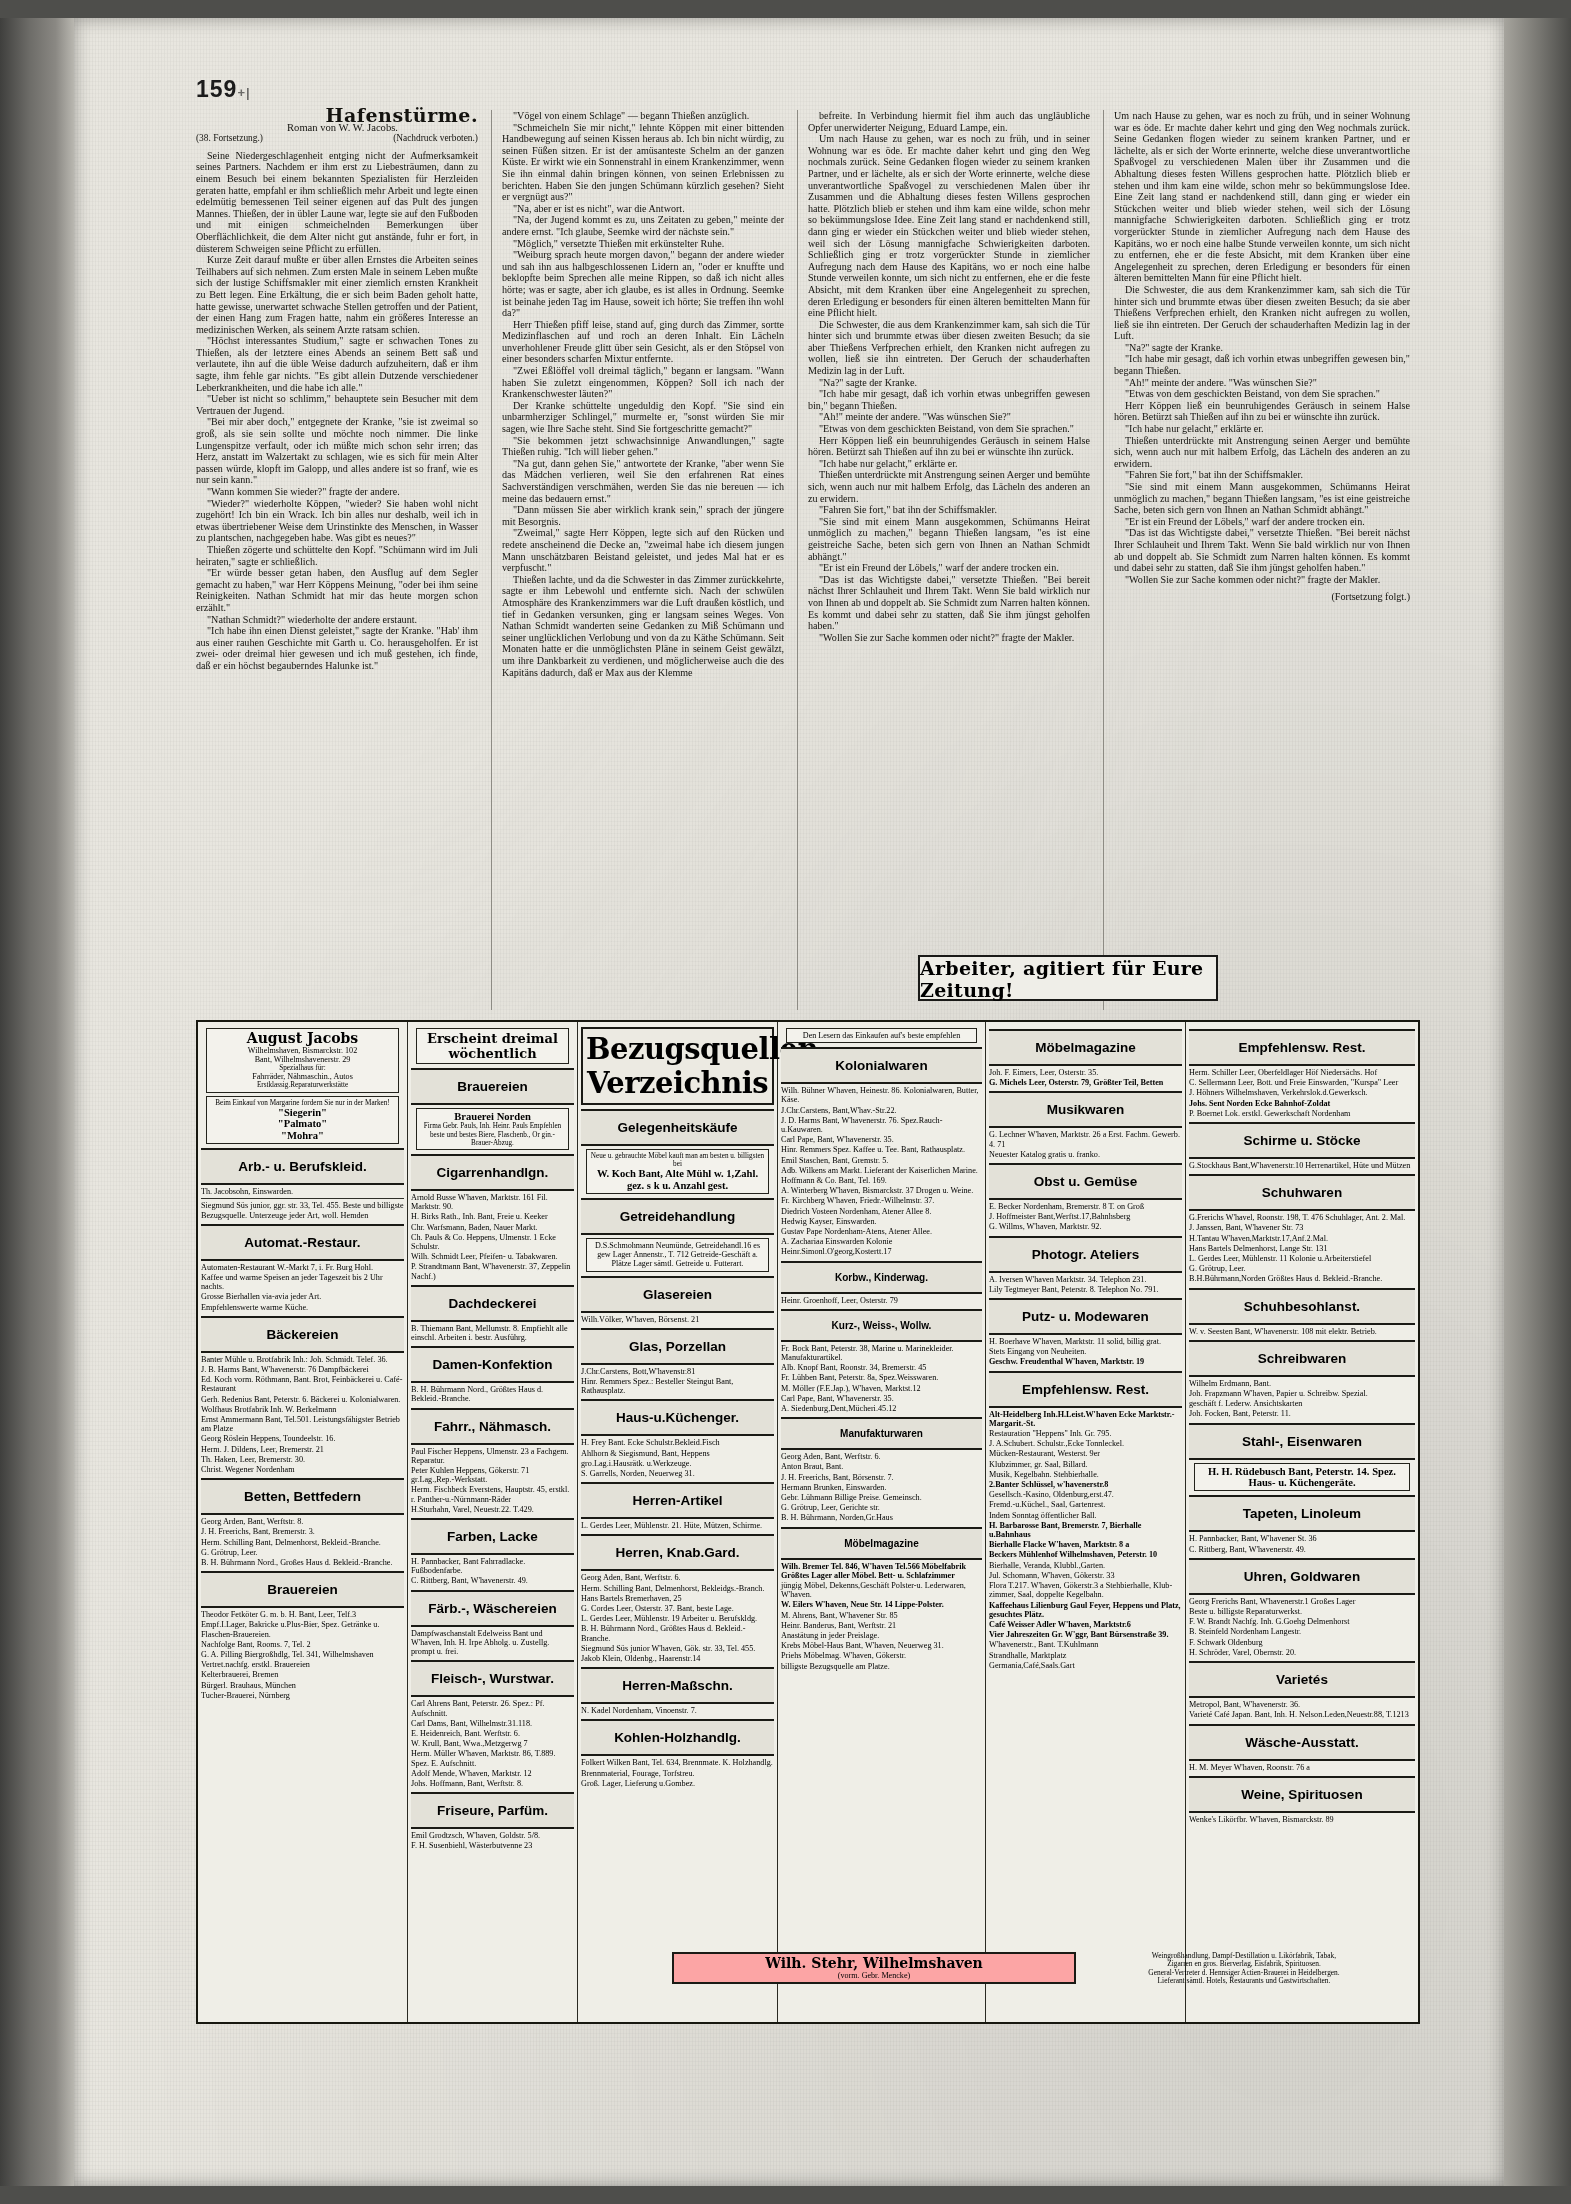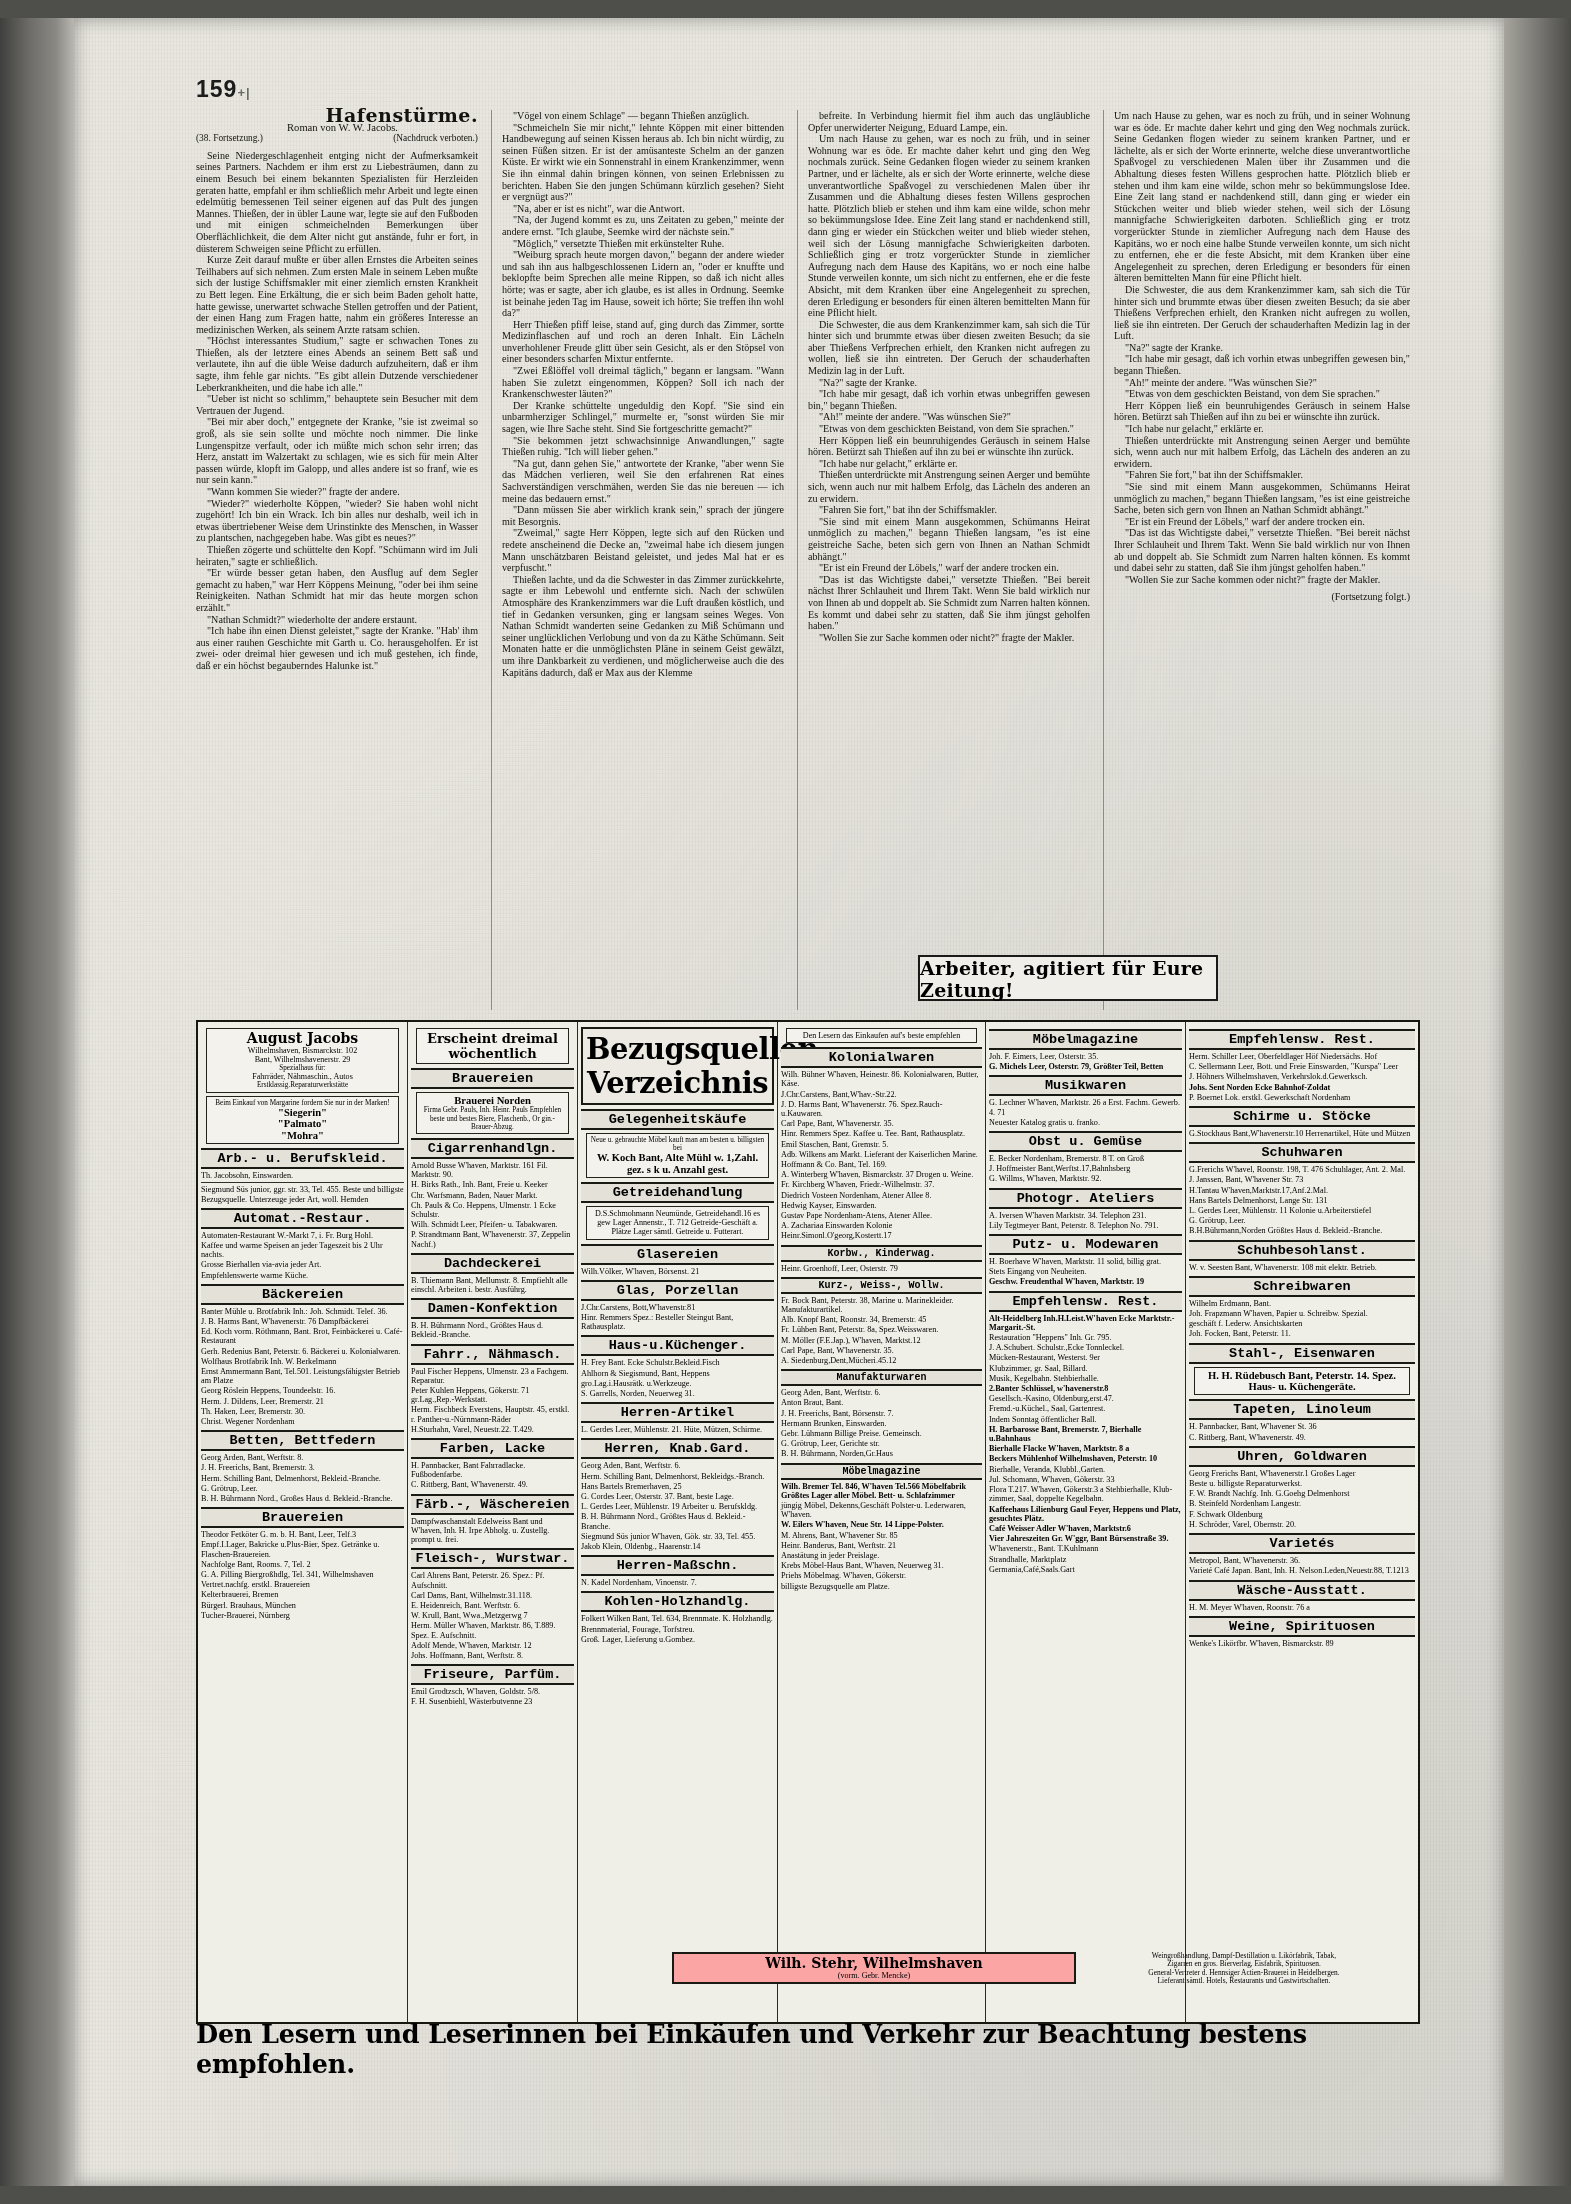--- a/index.html
+++ b/index.html
@@ -46,22 +46,22 @@
   .banner span{font-family:"DejaVu Serif",serif;font-weight:700;font-size:19px;letter-spacing:.3px;}
 
   
   .ads{position:absolute;left:196px;top:1020px;width:1220px;height:1000px;
        border:2px solid #17170f;background:#efeee7;display:flex;}
   .adcol{border-right:1px solid #2a2a22;padding:3px 3px;box-sizing:border-box;}
   .adcol:last-child{border-right:none;}
   .w1{width:210px;} .w2{width:170px;} .w3{width:200px;} .w4{width:208px;}
   .w5{width:200px;} .w6{width:232px;}
 
-  .hd{font-family:Liberation Mono, monospace;font-weight:700;font-size:13.5px;text-align:center;
-      border-top:2px solid #1a1a15;border-bottom:2px solid #1a1a15;margin:4px 0 2px;padding:1px 0;
+  .hd{font-family:Liberation Sans, sans-serif;font-weight:700;font-size:13.5px;text-align:center;
+      border-top:2px solid #1a1a15;border-bottom:2px solid #1a1a15;margin:4px 0 2px;padding:9px 0;
       background:#e3e1d8;}
   .hd.small{font-size:10px;}
   .box{border:1.5px solid #23231c;margin:3px 5px;padding:2px 3px;text-align:center;background:#f3f2ec;}
   .big{font-family:"DejaVu Serif",serif;font-weight:700;font-size:14px;line-height:15px;}
   .mid{font-weight:700;font-size:10.6px;line-height:11.4px;}
   .sm{font-size:8.1px;line-height:9.1px;}
   .xs{font-size:7.2px;line-height:8.2px;}
   .ln{font-size:8.2px;line-height:9.2px;text-align:left;margin:1px 0;}
   .rule{border-top:1px solid #30302a;margin:2px 0;}
   .masthead{border:2px solid #1a1a15;padding:3px;text-align:center;background:#eceae2;margin:2px 0;}
@@ -576,16 +576,13 @@
     <div class="big">Wilh. Stehr, Wilhelmshaven</div>
     <div class="sm">(vorm. Gebr. Mencke)</div>
   </div>
   <div style="position:absolute;left:1076px;top:1952px;width:336px;font-size:7.4px;line-height:8.4px;text-align:center;">
     <div>Weingroßhandlung, Dampf-Destillation u. Likörfabrik, Tabak,</div>
     <div>Zigarren en gros. Bierverlag, Eisfabrik, Spirituosen.</div>
     <div>General-Vertreter d. Hennsiger Actien-Brauerei in Heidelbergen.</div>
     <div>Lieferant sämtl. Hotels, Restaurants und Gastwirtschaften.</div>
   </div>
 
-  <div class="bottombar">
-    <span>Den Lesern und Leserinnen bei Einkäufen und Verkehr zur Beachtung bestens empfohlen.</span>
-  </div>
 </div>
 
 </body></html>

